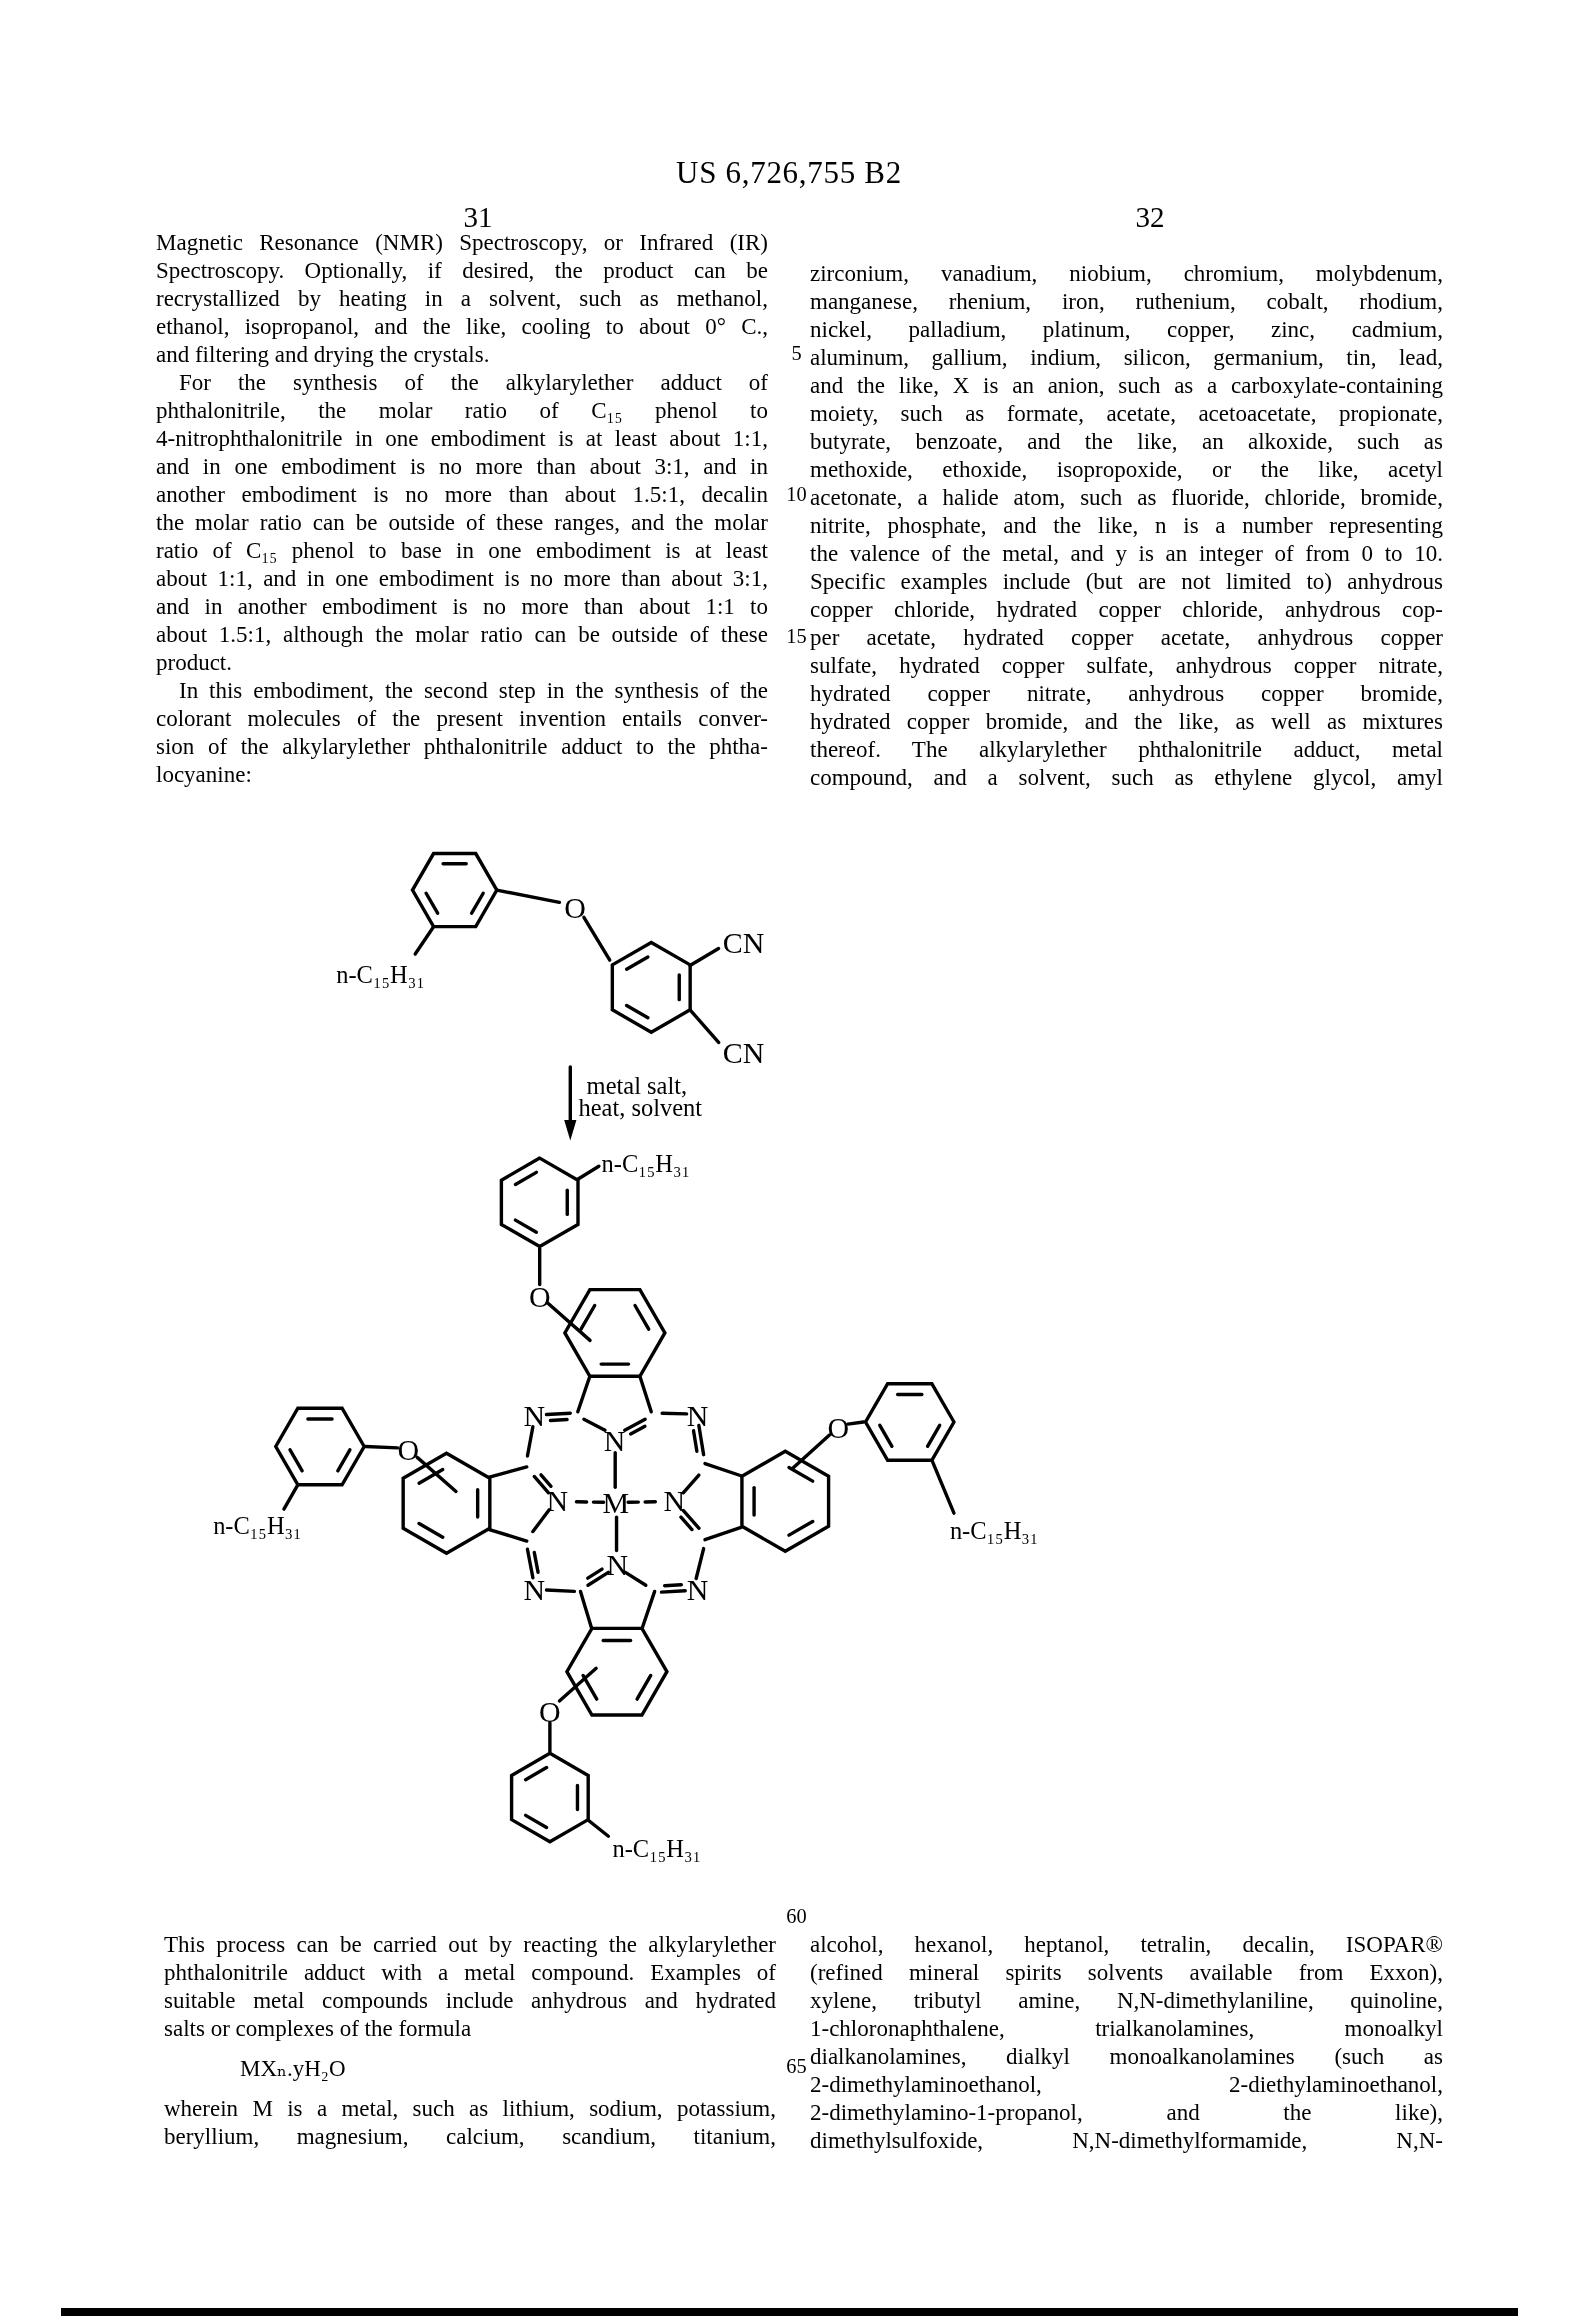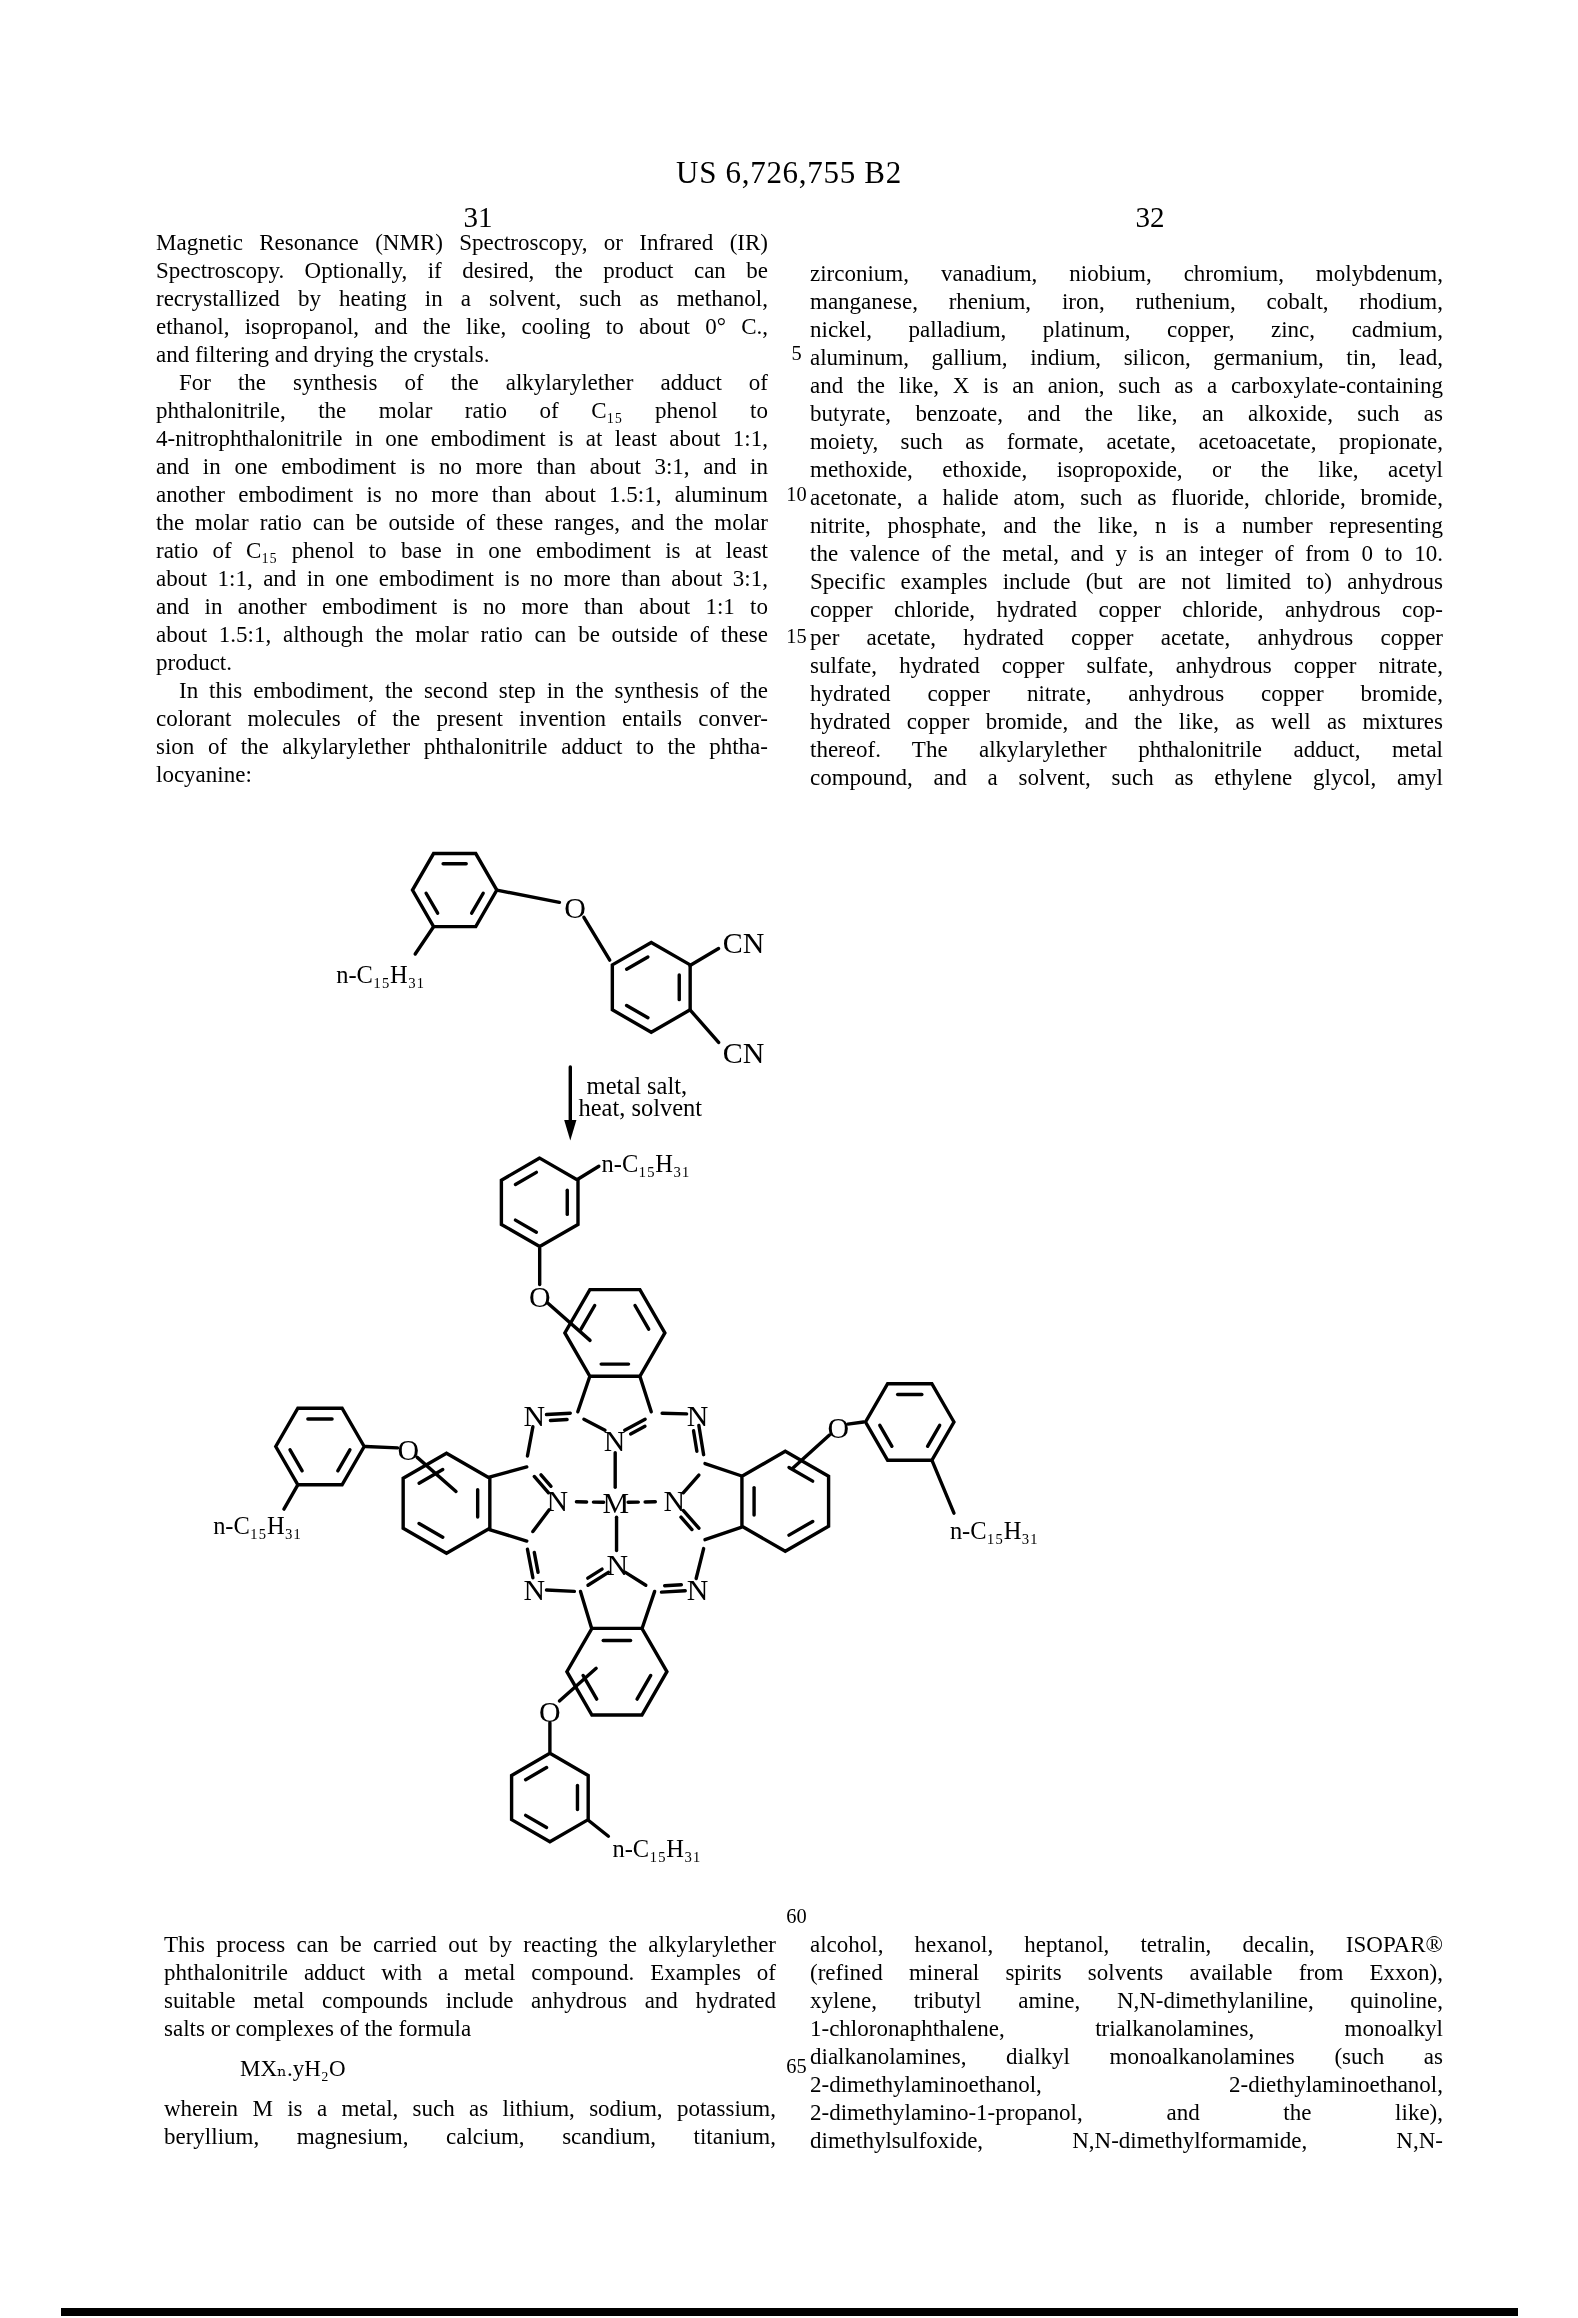--- a/index.html
+++ b/index.html
@@ -36,40 +36,40 @@
 <div id="left-col" class="abs textcol">
     <div class="line j">Magnetic Resonance (NMR) Spectroscopy, or Infrared (IR)</div>
     <div class="line j">Spectroscopy. Optionally, if desired, the product can be</div>
     <div class="line j">recrystallized by heating in a solvent, such as methanol,</div>
     <div class="line j">ethanol, isopropanol, and the like, cooling to about 0° C.,</div>
     <div class="line">and filtering and drying the crystals.</div>
     <div class="line j ind">For the synthesis of the alkylarylether adduct of</div>
     <div class="line j">phthalonitrile, the molar ratio of C₁₅ phenol to</div>
     <div class="line j">4-nitrophthalonitrile in one embodiment is at least about 1:1,</div>
     <div class="line j">and in one embodiment is no more than about 3:1, and in</div>
-    <div class="line j">another embodiment is no more than about 1.5:1, aluminum</div>
+    <div class="line j">another embodiment is no more than about 1.5:1, decalin</div>
     <div class="line j">the molar ratio can be outside of these ranges, and the molar</div>
     <div class="line j">ratio of C₁₅ phenol to base in one embodiment is at least</div>
     <div class="line j">about 1:1, and in one embodiment is no more than about 3:1,</div>
     <div class="line j">and in another embodiment is no more than about 1:1 to</div>
     <div class="line j">about 1.5:1, although the molar ratio can be outside of these</div>
     <div class="line">product.</div>
     <div class="line j ind">In this embodiment, the second step in the synthesis of the</div>
     <div class="line j">colorant molecules of the present invention entails conver-</div>
     <div class="line j">sion of the alkylarylether phthalonitrile adduct to the phtha-</div>
     <div class="line">locyanine:</div>
   </div>
 <div id="right-col" class="abs textcol">
     <div class="line j">zirconium, vanadium, niobium, chromium, molybdenum,</div>
     <div class="line j">manganese, rhenium, iron, ruthenium, cobalt, rhodium,</div>
     <div class="line j">nickel, palladium, platinum, copper, zinc, cadmium,</div>
     <div class="line j">aluminum, gallium, indium, silicon, germanium, tin, lead,</div>
     <div class="line j">and the like, X is an anion, such as a carboxylate-containing</div>
+    <div class="line j">moiety, such as formate, acetate, acetoacetate, propionate,</div>
     <div class="line j">butyrate, benzoate, and the like, an alkoxide, such as</div>
-    <div class="line j">moiety, such as formate, acetate, acetoacetate, propionate,</div>
     <div class="line j">methoxide, ethoxide, isopropoxide, or the like, acetyl</div>
     <div class="line j">acetonate, a halide atom, such as fluoride, chloride, bromide,</div>
     <div class="line j">nitrite, phosphate, and the like, n is a number representing</div>
     <div class="line j">the valence of the metal, and y is an integer of from 0 to 10.</div>
     <div class="line j">Specific examples include (but are not limited to) anhydrous</div>
     <div class="line j">copper chloride, hydrated copper chloride, anhydrous cop-</div>
     <div class="line j">per acetate, hydrated copper acetate, anhydrous copper</div>
     <div class="line j">sulfate, hydrated copper sulfate, anhydrous copper nitrate,</div>
     <div class="line j">hydrated copper nitrate, anhydrous copper bromide,</div>
     <div class="line j">hydrated copper bromide, and the like, as well as mixtures</div>

